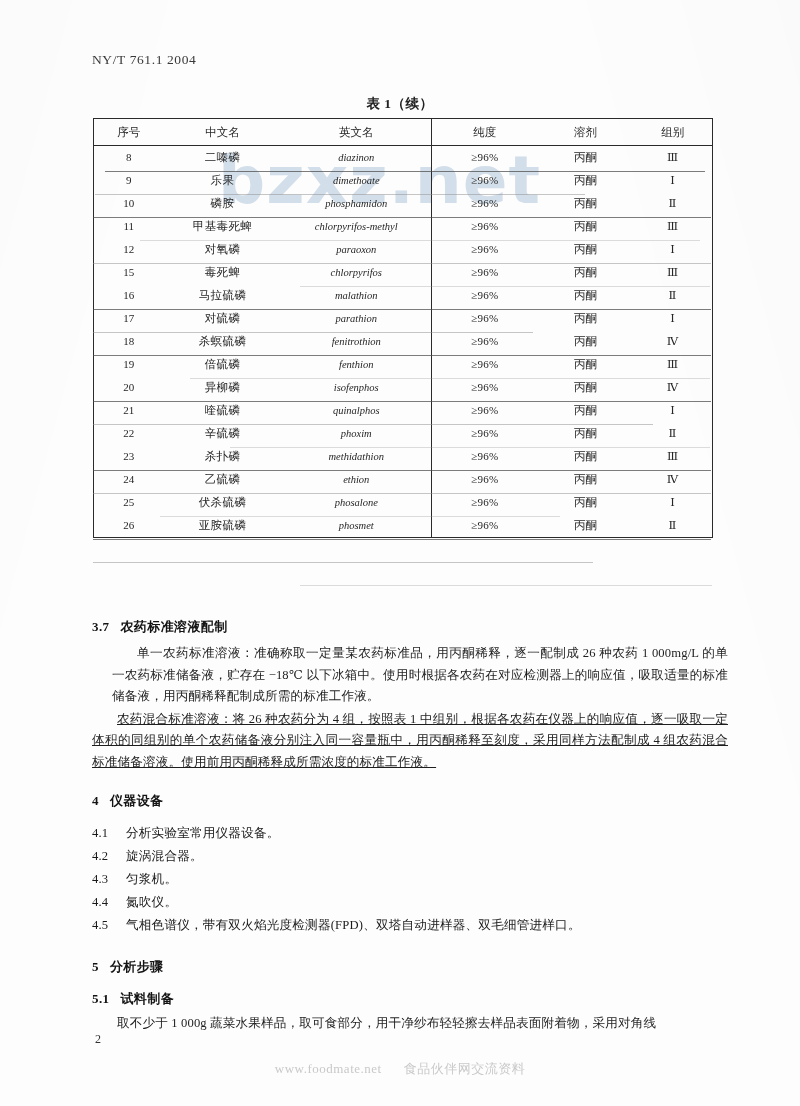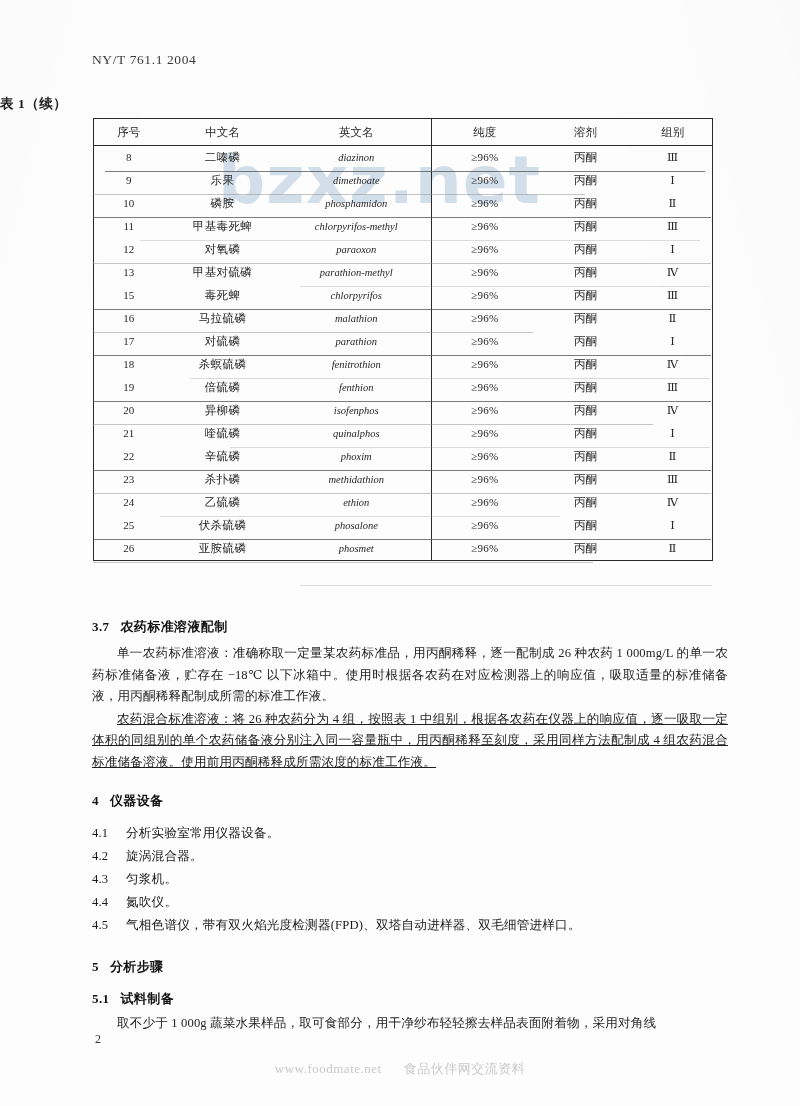--- a/index.html
+++ b/index.html
@@ -42,20 +42,21 @@
     color: #3a3a3a;
     font-family: "Liberation Serif", serif;
   }
 
   
   .table-caption {
     position: absolute;
     left: 0;
     top: 95px;
     width: 800px;
+    text-align: center;
     font-size: 13.5px;
     font-weight: bold;
     color: #222;
     letter-spacing: .5px;
   }
 
   
   .watermark {
     position: absolute;
     left: 218px;
@@ -267,28 +268,20 @@
           </tr>
           <tr>
             <td class="c-no">12</td>
             <td class="c-cn">对氧磷</td>
             <td class="c-en">paraoxon</td>
             <td class="c-pure">≥96%</td>
             <td class="c-solv">丙酮</td>
             <td class="c-grp">Ⅰ</td>
           </tr>
           <tr>
-            <td class="c-no">13</td>
-            <td class="c-cn">甲基对硫磷</td>
-            <td class="c-en">parathion-methyl</td>
-            <td class="c-pure">≥96%</td>
-            <td class="c-solv">丙酮</td>
-            <td class="c-grp">Ⅳ</td>
-          </tr>
-          <tr>
             <td class="c-no">15</td>
             <td class="c-cn">毒死蜱</td>
             <td class="c-en">chlorpyrifos</td>
             <td class="c-pure">≥96%</td>
             <td class="c-solv">丙酮</td>
             <td class="c-grp">Ⅲ</td>
           </tr>
           <tr>
             <td class="c-no">16</td>
             <td class="c-cn">马拉硫磷</td>
@@ -398,21 +391,21 @@
   <div class="streak" style="left:93px;  top:493px; width:618px;"></div>
   <div class="streak light" style="left:160px; top:516px; width:400px;"></div>
   <div class="streak dark" style="left:93px;  top:539px; width:618px;"></div>
   <div class="streak" style="left:93px;  top:562px; width:500px;"></div>
   <div class="streak light" style="left:300px; top:585px; width:412px;"></div>
 
   <div class="blk" style="top:618px;">
     <div class="sec-head">
       <span class="num">3.7</span><span>农药标准溶液配制</span>
     </div>
-    <p class="para" style="margin-top:7px;">单一农药标准溶液：准确称取一定量某农药标准品，用丙酮稀释，逐一配制成 26 种农药 1 000mg/L 的单一农药标准储备液，贮存在 −18℃ 以下冰箱中。使用时根据各农药在对应检测器上的响应值，吸取适量的标准储备液，用丙酮稀释配制成所需的标准工作液。</p>
+    <p class="para" style="margin-top:7px;margin-left:20px;">单一农药标准溶液：准确称取一定量某农药标准品，用丙酮稀释，逐一配制成 26 种农药 1 000mg/L 的单一农药标准储备液，贮存在 −18℃ 以下冰箱中。使用时根据各农药在对应检测器上的响应值，吸取适量的标准储备液，用丙酮稀释配制成所需的标准工作液。</p>
     <p class="para" style="margin-top:1px;text-decoration:underline;">农药混合标准溶液：将 26 种农药分为 4 组，按照表 1 中组别，根据各农药在仪器上的响应值，逐一吸取一定体积的同组别的单个农药储备液分别注入同一容量瓶中，用丙酮稀释至刻度，采用同样方法配制成 4 组农药混合标准储备溶液。使用前用丙酮稀释成所需浓度的标准工作液。</p>
   </div>
 
   <div class="blk" style="top:792px;">
     <div class="sec-head">
       <span class="num">4</span><span>仪器设备</span>
     </div>
     <div id="s4-items" style="margin-top:12px;">
         <div class="item-line"><span class="num">4.1</span><span>分析实验室常用仪器设备。</span></div>
         <div class="item-line"><span class="num">4.2</span><span>旋涡混合器。</span></div>

